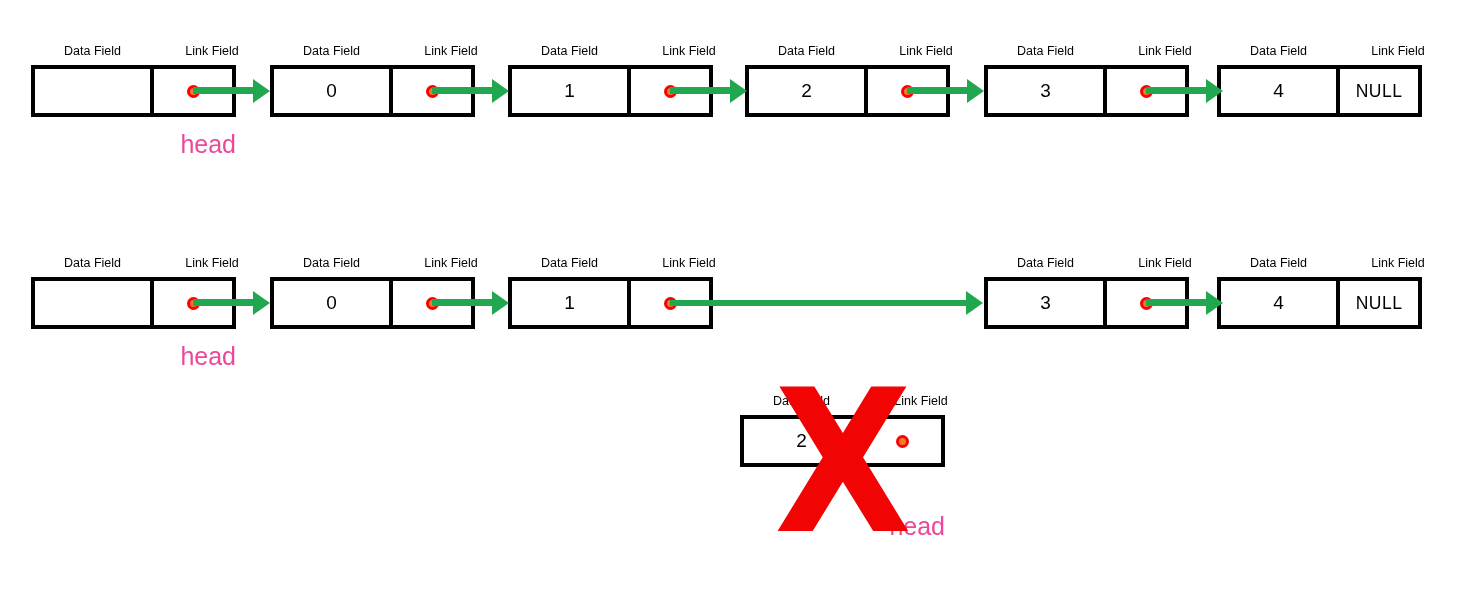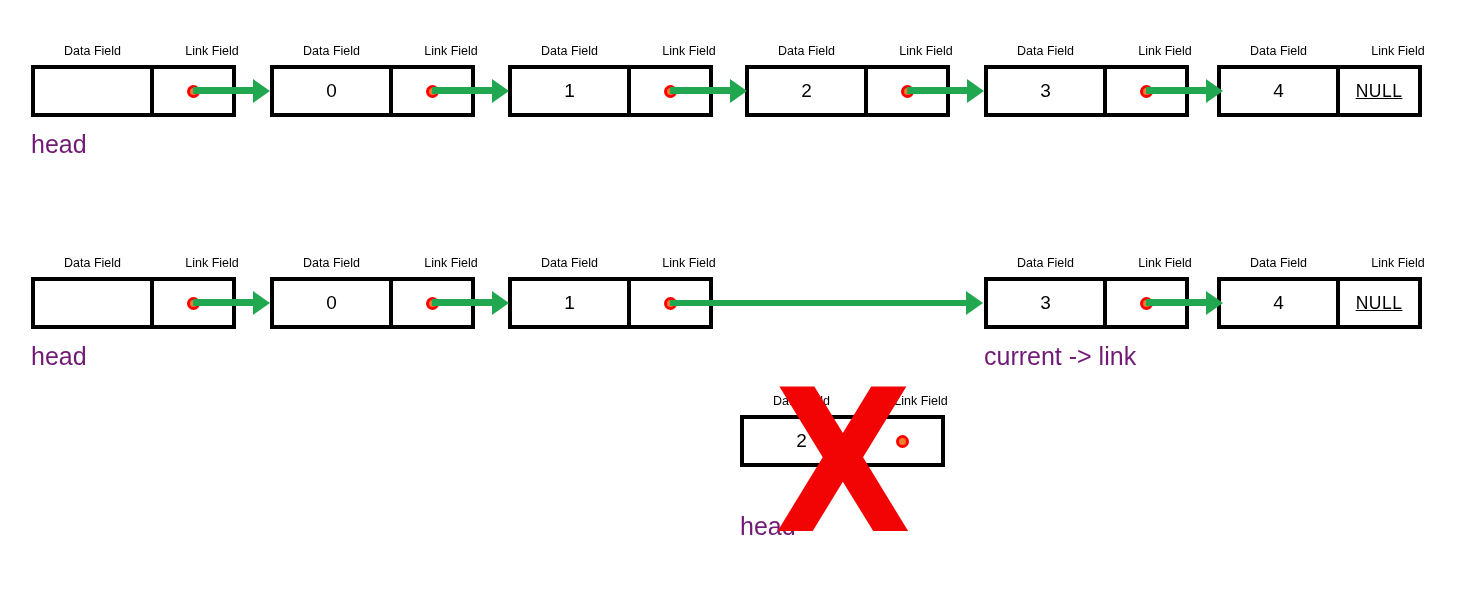--- a/index.html
+++ b/index.html
@@ -28,21 +28,21 @@
 
   .box {
     position: relative;
     width: 205px; height: 52px;
     border: 4px solid #000;
     background: #fff;
     display: flex;
   }
   .cell { height: 100%; display: flex; align-items: center; justify-content: center; }
   .cdata { width: 119px; border-right: 4px solid #000; font-size: 19px; }
-  .clink { flex: 1; font-size: 17.5px; letter-spacing: 0.5px; text-decoration: underline; }
+  .clink { flex: 1; font-size: 17.5px; letter-spacing: 0.5px; }
 
   .dot {
     width: 13px; height: 13px;
     background: #ED7D31;
     border: 3px solid #FF0000;
     border-radius: 50%;
   }
 
   .arrow {
     position: absolute;
@@ -59,25 +59,25 @@
     width: 0; height: 0;
     border-top: 12px solid transparent;
     border-bottom: 12px solid transparent;
     border-left: 17px solid #20A74F;
   }
   .arrow.short { width: 60px; }
   .arrow.long  { width: 296px; height: 6px; top: 19px; }
 
   .caption {
     margin-top: 13px;
-    text-align: left;
+    text-align: right;
     font-size: 25px;
     line-height: 28px;
     white-space: nowrap;
-    color: #701a75;
+    color: #ec4899;
   }
   .caption.temp-caption { margin-top: 45px; }
 
   .x-mark {
     position: absolute;
     left: 843px; top: 463px;
     transform: translate(-50%, -50%) scaleX(0.9);
     font-family: "DejaVu Sans", sans-serif;
     font-weight: bold;
     font-size: 198px;
@@ -222,21 +222,20 @@
       <span class="flabel fl-data">Data Field</span>
       <span class="flabel fl-link">Link Field</span>
     </div>
     <div class="box">
       <div class="cell cdata">3</div>
       <div class="cell clink">
         <span class="dot"></span>
       </div>
       <span class="arrow short"></span>
     </div>
-    <div class="caption">current -&gt; link</div>
   </div>
 
   <div class="node" style="left:1217px; top:256px;">
     <div class="fields">
       <span class="flabel fl-data">Data Field</span>
       <span class="flabel fl-link">Link Field</span>
     </div>
     <div class="box">
       <div class="cell cdata">4</div>
       <div class="cell clink">NULL</div>

